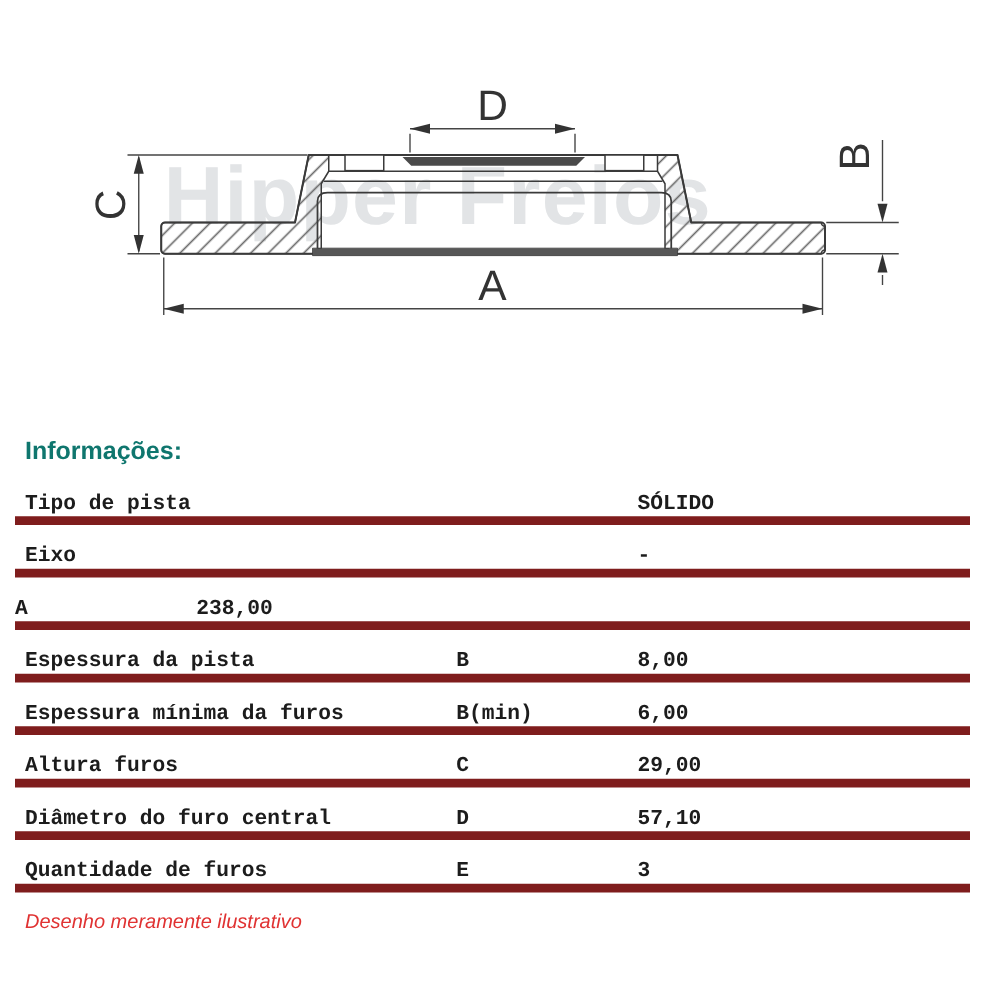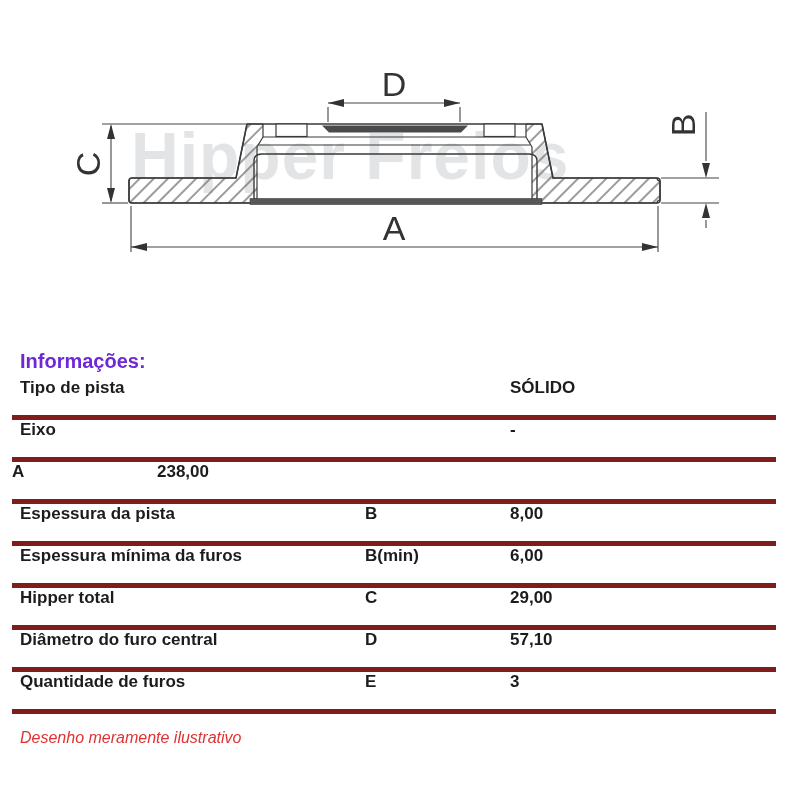--- a/index.html
+++ b/index.html
@@ -12,28 +12,29 @@
     position:absolute; left:131px; top:118px; z-index:1;
     font-size:66px; font-weight:bold; letter-spacing:1px;
     color:#e2e4e6; white-space:nowrap; user-select:none;
   }
   svg.drawing { position:absolute; left:0; top:0; z-index:2; }
   .dim-label { font-family:"Liberation Sans", sans-serif; font-size:34px; fill:#333; }
 
   
   .info-title {
     position:absolute; left:20px; top:350px; z-index:3;
-    font-size:20px; font-weight:bold; color:#6d28d9;
+    font-size:20px; font-weight:bold; color:#0f766e;
   }
   .spec-table {
     position:absolute; left:12px; top:378px; width:764px; z-index:3;
   }
   .trow {
-    display:flex; align-items:flex-start; height:42px;
-    border-bottom:5px solid #7f1d1d;
+    display:flex; align-items:flex-end; height:42px;
+    border-bottom:7px solid #7f1d1d;
+    font-family:Liberation Mono, monospace;
   }
   .tcell { font-size:17px; font-weight:bold; color:#1c1c1c; }
   .c-label { width:353px; padding-left:8px; }
   .c-code  { width:145px; }
   .c-value { flex:1; }
   .note {
     position:absolute; left:20px; top:729px; z-index:3;
     font-size:16px; font-style:italic; color:#e03232;text-align:center;
   }
 </style>
@@ -131,21 +132,21 @@
         <span class="tcell c-label">Espessura da pista</span>
         <span class="tcell c-code">B</span>
         <span class="tcell c-value">8,00</span>
       </div>
       <div class="trow">
         <span class="tcell c-label">Espessura mínima da furos</span>
         <span class="tcell c-code">B(min)</span>
         <span class="tcell c-value">6,00</span>
       </div>
       <div class="trow">
-        <span class="tcell c-label">Hipper total</span>
+        <span class="tcell c-label">Altura furos</span>
         <span class="tcell c-code">C</span>
         <span class="tcell c-value">29,00</span>
       </div>
       <div class="trow">
         <span class="tcell c-label">Diâmetro do furo central</span>
         <span class="tcell c-code">D</span>
         <span class="tcell c-value">57,10</span>
       </div>
       <div class="trow">
         <span class="tcell c-label">Quantidade de furos</span>

